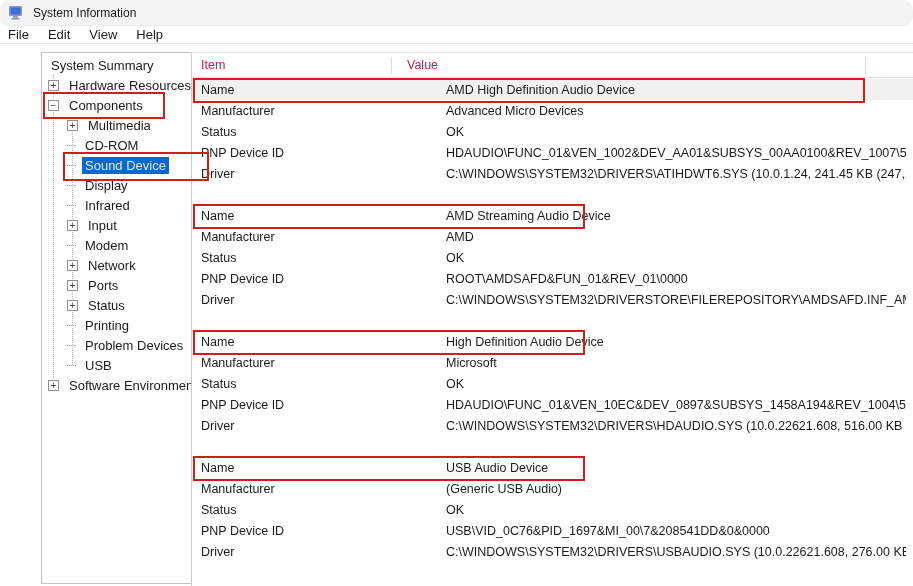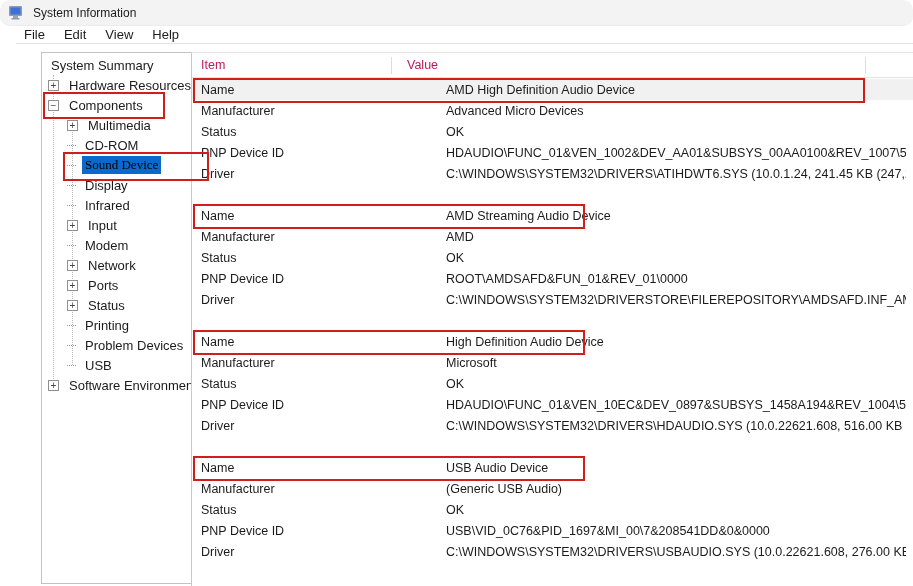--- a/index.html
+++ b/index.html
@@ -9,41 +9,41 @@
   }
   
   .titlebar{
     position:absolute;left:0;top:0;right:0;height:26px;background:#f3f3f3;
     display:flex;align-items:center;gap:9px;padding-left:9px;font-size:12px;color:#1b1b1b;
     border-bottom:1px solid #ececec;box-sizing:border-box;border-radius:10px;
   }
   .app-icon{width:15px;height:14px;display:inline-block;}
   
   .menubar{
-    position:absolute;left:16px;top:27px;right:0;height:17px;background:#fff;
+    position:absolute;left:0;top:27px;right:0;height:17px;background:#fff;
     display:flex;align-items:center;font-size:13px;border-bottom:1px solid #e4e4e4;box-sizing:border-box;
   }
   .menu-item{padding:2px 11px 3px 8px;cursor:default;}
   
   .tree-pane{
     position:absolute;left:3px;top:52px;width:181px;bottom:2px;background:#fff;
     border:1px solid #c3c3c3;box-sizing:border-box;font-size:13px;overflow:hidden;margin-left:38px;
   }
   .tree-guide{position:absolute;width:0;border-left:1px dotted #b9b9b9;}
   .tree-item{height:20px;display:flex;align-items:center;white-space:nowrap;position:relative;}
   .tree-item.d0{padding-left:6px;}
   .tree-item.d1{padding-left:6px;}
   .tree-item.d2{padding-left:25px;}
   .expander{
     width:11px;height:11px;border:1px solid #8f8f8f;background:#fff;box-sizing:border-box;
     display:grid;place-items:center;font-size:10px;line-height:9px;color:#444;margin-right:7px;flex:none;
   }
   .dash{width:9px;border-top:1px dotted #9a9a9a;margin-right:6px;flex:none;}
   .tree-label{padding:1px 3px;background:transparent;}
-  .tree-item.selected .tree-label{background:#0b69cb;color:#000000;font-family:Liberation Serif, serif;}
+  .tree-item.selected .tree-label{background:#0b69cb;color:#e5e5e5;}
   .annot{position:absolute;border:2px solid #d01f1a;pointer-events:none;z-index:5;}
   
   .list-pane{
     position:absolute;left:191px;top:52px;right:0;bottom:0;background:#fff;
     border-left:1px solid #c9c9c9;border-top:1px solid #e6e6e6;box-sizing:border-box;font-size:12.5px;
   }
   .list-header{height:25px;display:flex;align-items:center;border-bottom:1px solid #e3e3e3;box-sizing:border-box;color:#be185d;}
   .col-item{width:190px;padding-left:9px;border-right:1px solid #dcdcdc;height:17px;line-height:17px;box-sizing:content-box;}
   .col-value{width:458px;padding-left:15px;border-right:1px solid #dcdcdc;height:17px;line-height:17px;}
   .list-body{position:absolute;left:0;top:26px;right:0;}

